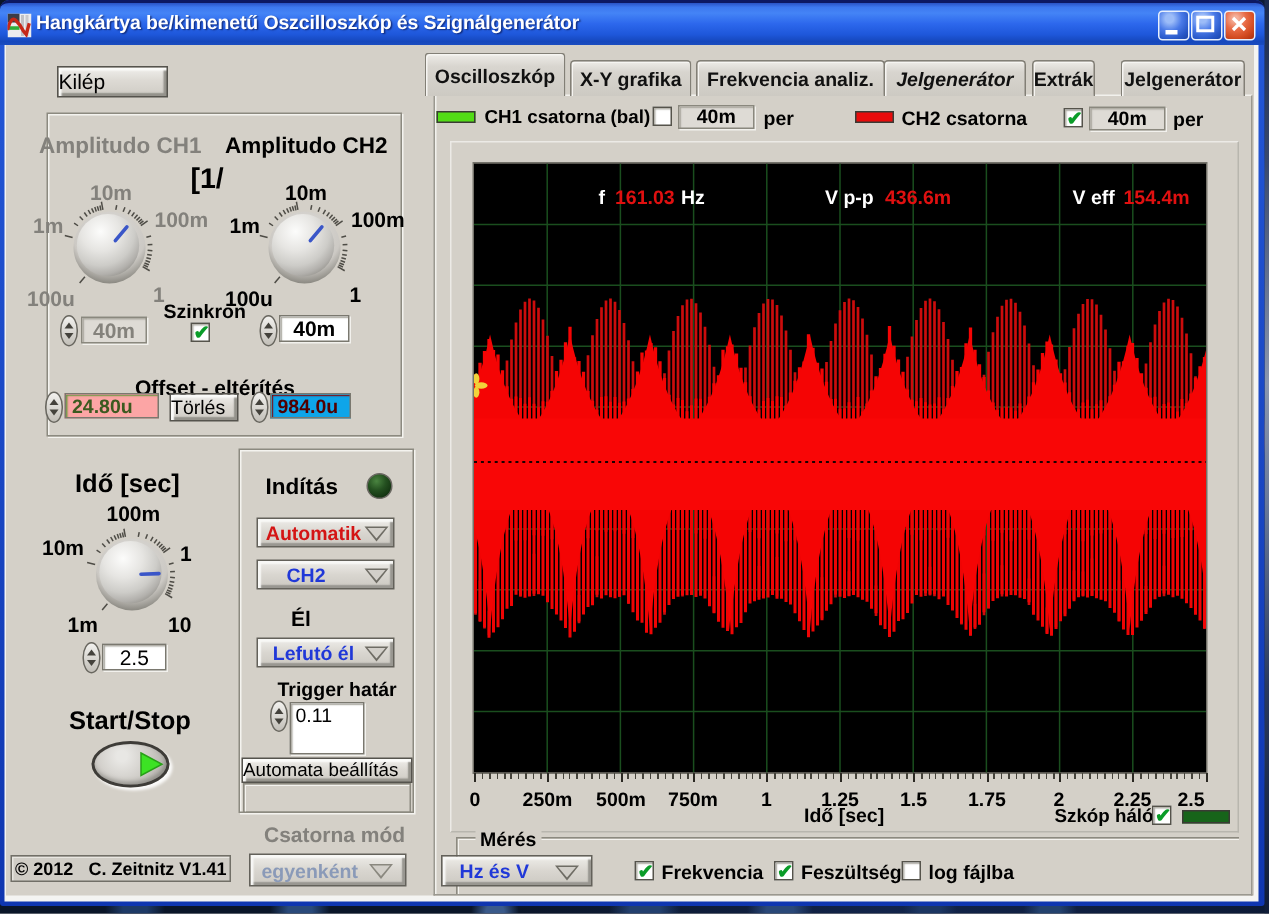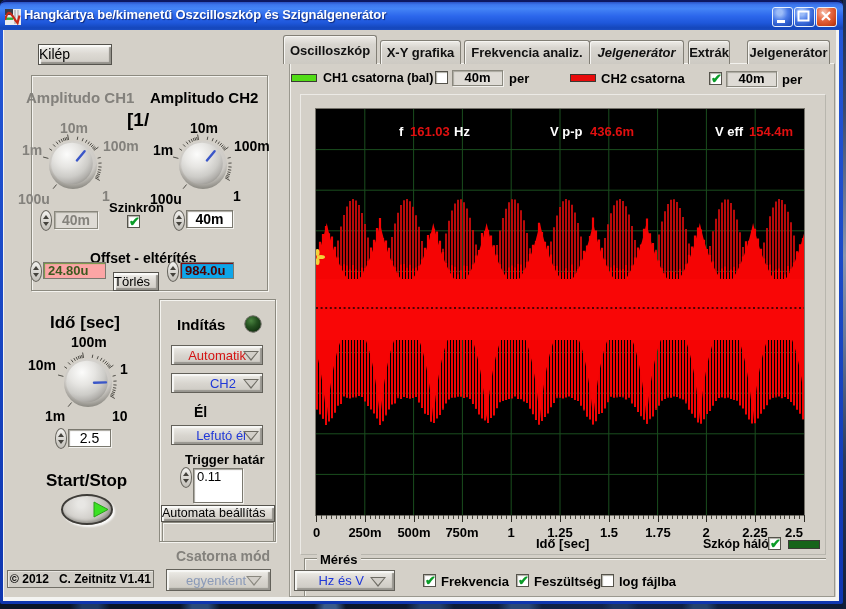--- a/index.html
+++ b/index.html
@@ -20,21 +20,21 @@
 #whiteline{left:3px;top:28px;width:836px;height:573px;background:#f4f4f2;}
 #client{left:4px;top:30px;width:832px;height:567px;background:#d4d0c8;}
 #titlebar{left:0;top:0;width:843px;height:30px;border-radius:6px 6px 0 0;}
 #titlebar{border-top:2px solid #0d1862;background:linear-gradient(180deg,#2a52c4 0,#3d77ee 10%,#4484f6 24%,#2c67ec 50%,#1e57da 75%,#1547bc 92%,#1a4cc0 100%);}
 #title{left:24px;top:7px;color:#fff;font-weight:bold;font-size:13px;letter-spacing:-0.1px;text-shadow:1px 1px 1px rgba(0,0,40,.55);}
 .wbtn{top:7px;width:21px;height:20px;border-radius:3px;border:1px solid #e8f0fc;color:#fff;}
 .wbtn.bl{background:radial-gradient(circle at 35% 25%,#9cbcf8 0 15%,#4a7ae8 45%,#2858c8 75%,#1a44a8 100%);}
 #bclose{background:radial-gradient(circle at 35% 25%,#f4b09a 0 10%,#e86a44 40%,#d24a20 70%,#aa2e0c 100%);}
 .frame{border:1px solid #8c8a80;box-shadow:1px 1px 0 #f4f3ef, inset 1px 1px 0 #f4f3ef;}
 .btn{background:linear-gradient(180deg,#f0efec 0,#dddad4 45%,#cfccc5 100%);border:1px solid #55534d;box-shadow:inset 2px 2px 1px #fbfbf9, inset -2px -2px 1px #94928b;font-weight:normal;color:#000;text-align:left;}
-.drop{background:linear-gradient(180deg,#eeede9 0,#d9d6d0 50%,#ccc9c2 100%);border:1px solid #63615a;box-shadow:inset 2px 2px 1px #f8f8f6, inset -2px -2px 1px #989690;font-weight:normal;text-align:right;}
+.drop{background:linear-gradient(180deg,#eeede9 0,#d9d6d0 50%,#ccc9c2 100%);border:1px solid #63615a;box-shadow:inset 2px 2px 1px #f8f8f6, inset -2px -2px 1px #989690;font-weight:bold;text-align:center;}
 .tri-o{width:0;height:0;border-left:8px solid transparent;border-right:8px solid transparent;border-top:10px solid #6e6c64;}
 .tri-i{width:0;height:0;border-left:6px solid transparent;border-right:6px solid transparent;border-top:7.5px solid #d2cfc9;}
 .sunk{background:#fff;border:1px solid #7a786f;box-shadow:inset 1px 1px 1px #a8a69e, 1px 1px 0 #f2f1ed;}
 .numb{background:#dedbd5;border:1px solid #8a887e;box-shadow:inset 1px 1px 1px #aaa89f,1px 1px 0 #f2f1ed;font-weight:bold;text-align:center;}
 .cb{width:13px;height:13px;background:#fff;border:1px solid #55534b;box-shadow:inset 1px 1px 1px #b0aea6;}
 .check{position:absolute;left:1px;top:-1px;color:#0a9c28;font-weight:bold;font-size:13px;line-height:13px;}
 .spin{width:12px;height:21px;background:linear-gradient(180deg,#f2f1ee,#c2bfb8);border:1px solid #68665f;border-radius:6px/10px;}
 .spin:before{content:"";position:absolute;left:2px;top:4px;border-left:3px solid transparent;border-right:3px solid transparent;border-bottom:4px solid #44423c;}
 .spin:after{content:"";position:absolute;left:2px;bottom:4px;border-left:3px solid transparent;border-right:3px solid transparent;border-top:4px solid #44423c;}
 .tab{top:40px;height:24px;background:linear-gradient(180deg,#eeece8 0,#d8d5cf 30%,#cdcac3 100%);border:1px solid #827f76;border-bottom:none;border-radius:3px 3px 0 0;box-shadow:inset 1px 1px 0 #f6f5f2;font-weight:bold;font-size:13px;text-align:center;color:#111;}
@@ -212,21 +212,21 @@
 <div class="ab cb" style="left:127px;top:215px;">
     <span class="check">✔</span>
   </div>
 <div class="ab spin" style="left:40px;top:210px;"></div>
 <div class="ab numb" style="left:54px;top:211px;width:44px;height:18px;color:#84827c;font-size:14px;line-height:16px;">40m</div>
 <div class="ab spin" style="left:173px;top:210px;"></div>
 <div class="ab sunk" style="left:186px;top:210px;width:47px;height:18px;font-weight:bold;font-size:14px;line-height:16px;text-align:center;">40m</div>
 <div class="ab lbl" style="left:90px;top:250px;font-size:14px;">Offset - eltérítés</div>
 <div class="ab spin" style="left:30px;top:261px;"></div>
 <div class="ab" style="left:43px;top:262px;width:63px;height:17px;background:#fca5a5;border:1px solid #7a786f;box-shadow:inset 1px 1px 1px #6f9a46;color:#3c5a20;font-weight:bold;font-size:13px;line-height:15px;padding-left:4px;">24.80u</div>
-<div class="ab btn" style="left:113px;top:262px;width:46px;height:19px;font-size:13px;line-height:17px;margin-top:10px;">Törlés</div>
+<div class="ab btn" style="left:113px;top:262px;width:46px;height:19px;font-size:13px;line-height:17px;">Törlés</div>
 <div class="ab spin" style="left:167px;top:261px;"></div>
 <div class="ab" style="left:180px;top:262px;width:54px;height:17px;background:#0ea5e9;border:1px solid #7a786f;box-shadow:inset 1px 1px 1px #8a0000;color:#500000;font-weight:bold;font-size:13px;line-height:15px;padding-left:4px;">984.0u</div>
 
 <div class="ab lbl" style="left:50px;top:313px;font-size:17px;">Idő [sec]</div>
 <div class="ab lbl" style="left:71px;top:334px;font-size:14px;">100m</div>
 <div class="ab lbl" style="left:28px;top:357px;font-size:14px;">10m</div>
 <div class="ab lbl" style="left:120px;top:361px;font-size:14px;">1</div>
 <div class="ab lbl" style="left:45px;top:408px;font-size:14px;">1m</div>
 <div class="ab lbl" style="left:112px;top:408px;font-size:14px;">10</div>
 <div class="ab spin" style="left:55px;top:428px;"></div>

